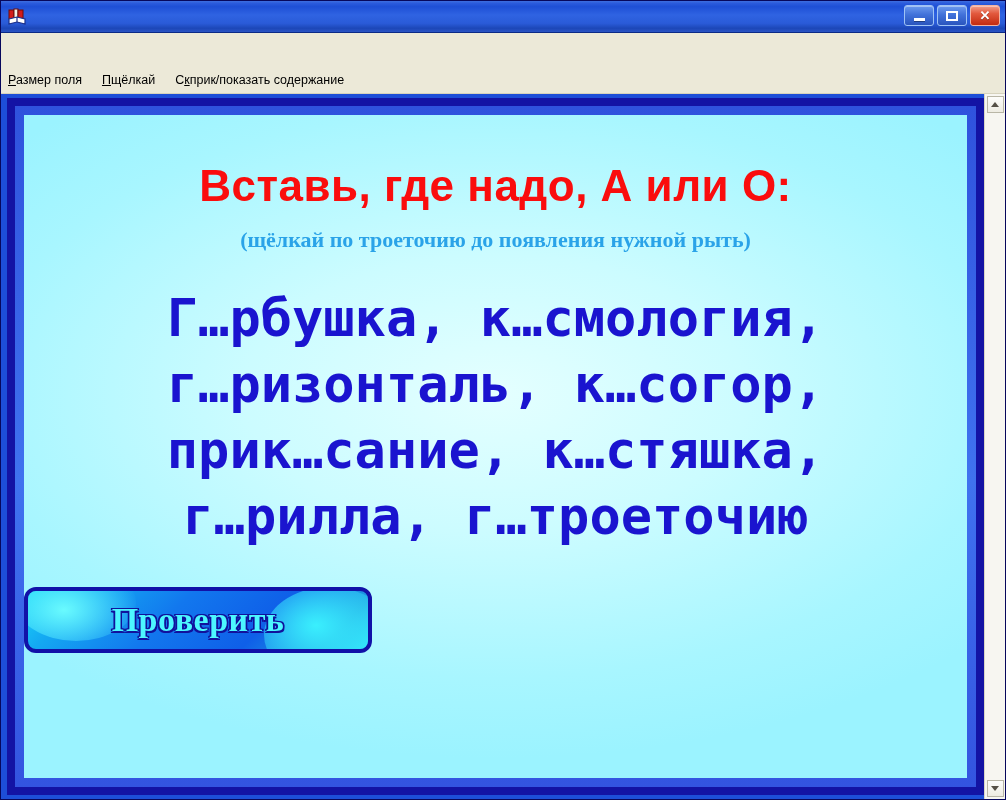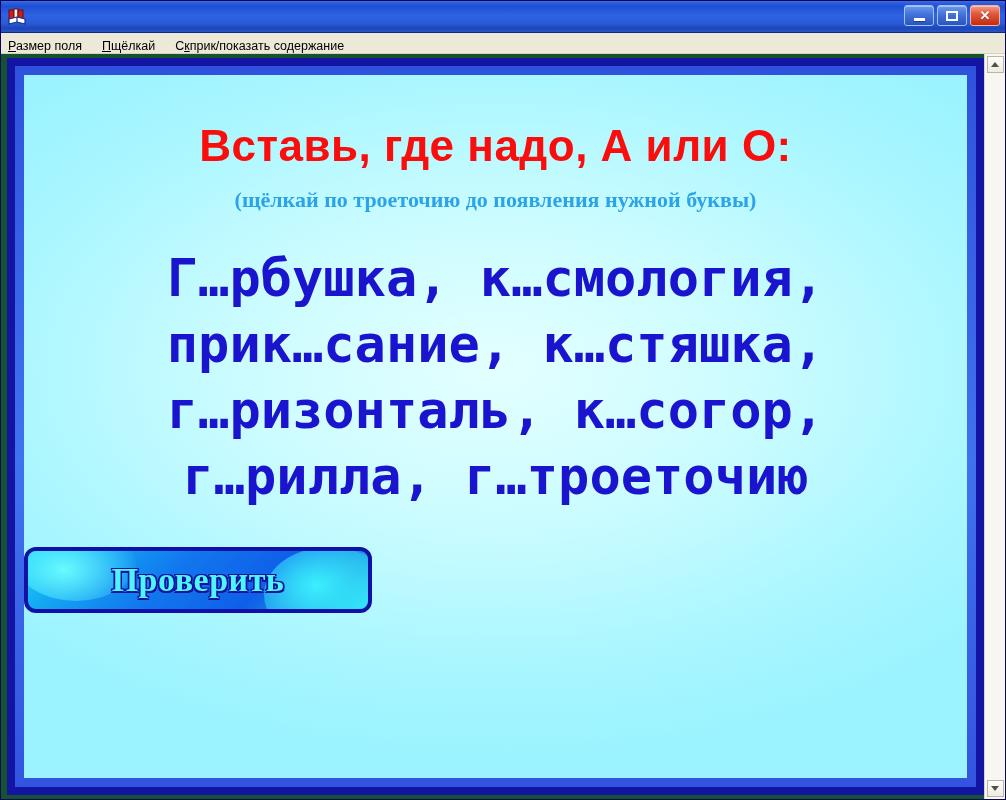--- a/index.html
+++ b/index.html
@@ -102,40 +102,41 @@
     font-family: "Liberation Sans", sans-serif;
     text-shadow: 0 1px 0 rgba(0,0,0,0.35);
   }
 
   
   .menubar {
     height: 21px;
     flex: none;
     background: #ece9d8;
     display: flex;
-    align-items: flex-end;
+    align-items: flex-start;
     padding-left: 5px;
     box-sizing: border-box;
     border-bottom: 1px solid #d6d2bd;
+    margin-top: 40px;
   }
   .menu-item {
     font-size: 12.5px;
     color: #000000;
     padding: 0 10px 0 2px;
     margin-right: 8px;
     white-space: nowrap;
     cursor: default;
   }
   .menu-item u { text-decoration: underline; }
 
   
   .window-body {
     flex: 1;
     display: flex;
-    background: #14532d;
+    background: #1d4ed8;
     min-height: 0;
   }
   .frame-area {
     flex: 1;
     min-width: 0;
     display: flex;
     flex-direction: column;
     padding: 4px 0 4px 6px;
     box-sizing: border-box;
   }
@@ -323,26 +324,26 @@
   </div>
 
   <div class="window-body">
 
     <div class="frame-area">
       <div class="outer-frame">
         <div class="inner-frame">
           <div class="content">
 
             <div class="heading">Вставь, где надо, А или О:</div>
-            <div class="subheading">(щёлкай по троеточию до появления нужной буквы)</div>
+            <div class="subheading">(щёлкай по троеточию до появления нужной рыть)</div>
 
             <div class="words">
               <span class="line">Г…рбушка,  к…смология,</span>
+              <span class="line">г…ризонталь,  к…согор,</span>
               <span class="line">прик…сание,  к…стяшка,</span>
-              <span class="line">г…ризонталь,  к…согор,</span>
               <span class="line">г…рилла,  г…троеточию</span>
             </div>
 
             <div class="check-wrap">
               <div class="check-button">
                 <span class="check-label">Проверить</span>
               </div>
             </div>
 
           </div>

